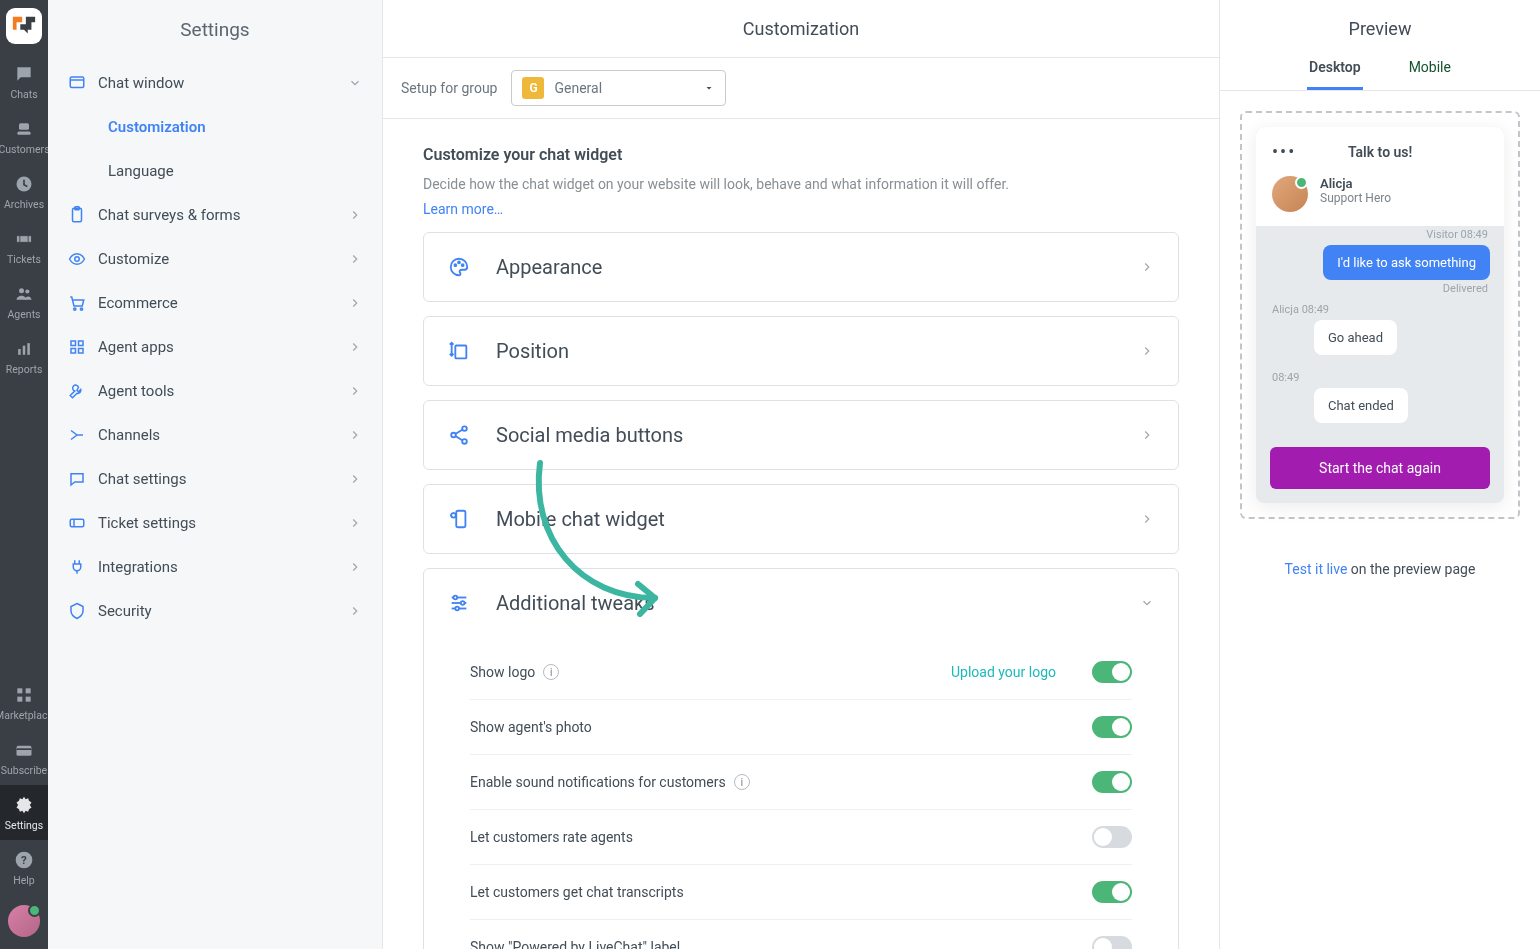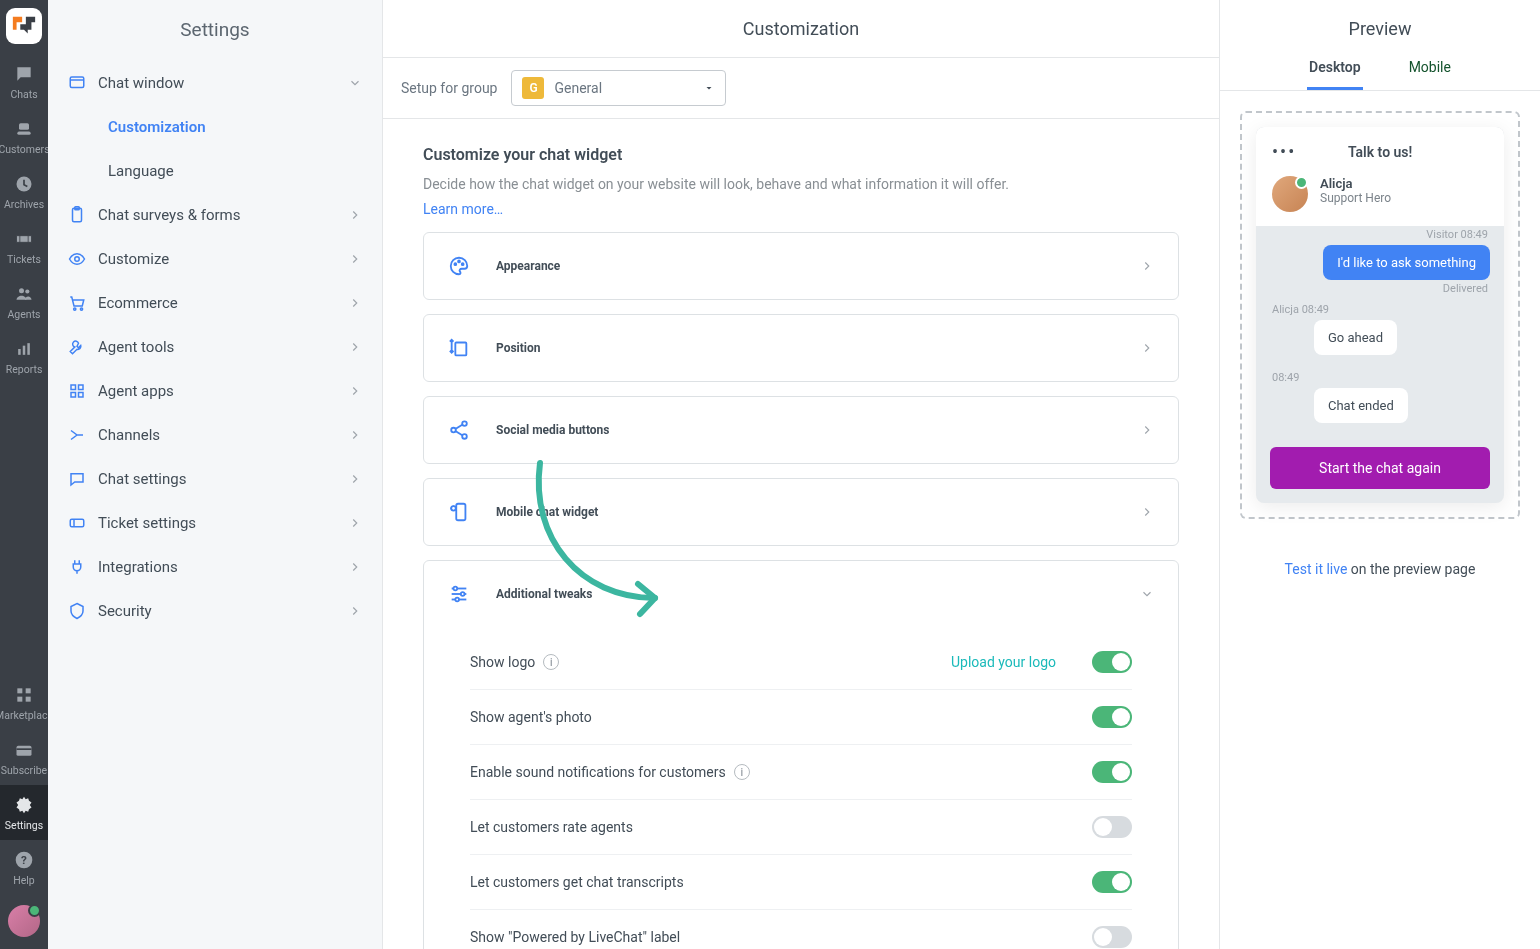--- a/index.html
+++ b/index.html
@@ -34,21 +34,21 @@
 .group-select { margin-left: 14px; border: 1px solid #c6cbd0; border-radius: 4px; height: 36px; display: flex; align-items: center; padding: 0 10px; min-width: 215px; background:#fff; cursor:pointer; position:relative;}
 .group-badge { width: 22px; height: 22px; background: #eeb93a; color: #fff; border-radius: 3px; font-size: 12px; display:flex; align-items:center; justify-content:center; margin-right: 10px; font-weight:600;}
 .group-select .sel-chev { margin-left:auto; color:#424d57;}
 .main-scroll { padding: 26px 40px; overflow-y: auto; flex:1; }
 .heading { font-size: 16px; font-weight: 600; color: #424d57; margin-bottom: 10px; }
 .lead { font-size: 14px; color: #898f94; margin-bottom: 4px; line-height: 1.5; }
 .link { color: #4183f4; text-decoration: none; font-size: 14px; cursor:pointer;}
 .card { border: 1px solid #dde1e4; border-radius: 6px; margin-top: 14px; background:#fff; }
 .card-header { display: flex; align-items: center; padding: 22px 24px; cursor: pointer; }
 .card-header .ci { width: 22px; height: 22px; color: #4183f4; margin-right: 26px; display:inline-flex; align-items:center; justify-content:center;}
-.card-header .ct { font-size: 12px; font-weight: 700; text-align: center; }
+.card-header .ct { font-size: 20px; font-weight: 400; text-align: center; }
 .card-header .cc { margin-left: auto; color: #9ea4ab; width:14px;height:14px;}
 .card-body { padding: 8px 46px 10px; }
 .row { display: flex; align-items: center; padding: 16px 0; border-bottom: 1px solid #eef0f2; font-size: 14px; color: #424d57; }
 .row:last-child { border-bottom: none; }
 .row .info-ic { width:16px; height:16px; border:1.5px solid #b5bbc0; border-radius:50%; display:inline-flex; align-items:center; justify-content:center; font-size:10px; color:#9ea4ab; margin-left:8px; font-weight:600; cursor:help;}
 .row .rlink { margin-left:auto; color:#1bbaba; font-size:14px; cursor:pointer; margin-right:18px;}
 .toggle { margin-left: auto; width: 40px; height: 22px; border-radius: 11px; background: #4BB678; position: relative; cursor: pointer; flex-shrink:0;}
 .toggle.off { background: #d7dbdf; }
 .toggle::after { content:''; position:absolute; width:18px; height:18px; background:#fff; border-radius:50%; top:2px; right:2px; }
 .toggle.off::after { left:2px; right:auto; }
@@ -228,38 +228,38 @@
           </svg>
         </span>
       <span>Ecommerce</span>
       <svg class="chev" viewBox="0 0 24 24" fill="none" stroke="currentColor" stroke-width="2">
           <polyline points="9 6 15 12 9 18"></polyline>
         </svg>
     </div>
     <div class="menu-item">
       <span class="mi-icon">
           <svg viewBox="0 0 24 24" fill="none" stroke="currentColor" stroke-width="2">
-            <path d="M14 7a4 4 0 1 0-5 5l-6 6 3 3 6-6a4 4 0 0 0 5-5l-3 3-2-2z"></path>
-          </svg>
-        </span>
-      <span>Agent tools</span>
-      <svg class="chev" viewBox="0 0 24 24" fill="none" stroke="currentColor" stroke-width="2">
-          <polyline points="9 6 15 12 9 18"></polyline>
-        </svg>
-    </div>
-    <div class="menu-item">
-      <span class="mi-icon">
-          <svg viewBox="0 0 24 24" fill="none" stroke="currentColor" stroke-width="2">
             <rect x="4" y="4" width="6" height="6"></rect>
             <rect x="14" y="4" width="6" height="6"></rect>
             <rect x="4" y="14" width="6" height="6"></rect>
             <rect x="14" y="14" width="6" height="6"></rect>
           </svg>
         </span>
       <span>Agent apps</span>
+      <svg class="chev" viewBox="0 0 24 24" fill="none" stroke="currentColor" stroke-width="2">
+          <polyline points="9 6 15 12 9 18"></polyline>
+        </svg>
+    </div>
+    <div class="menu-item">
+      <span class="mi-icon">
+          <svg viewBox="0 0 24 24" fill="none" stroke="currentColor" stroke-width="2">
+            <path d="M14 7a4 4 0 1 0-5 5l-6 6 3 3 6-6a4 4 0 0 0 5-5l-3 3-2-2z"></path>
+          </svg>
+        </span>
+      <span>Agent tools</span>
       <svg class="chev" viewBox="0 0 24 24" fill="none" stroke="currentColor" stroke-width="2">
           <polyline points="9 6 15 12 9 18"></polyline>
         </svg>
     </div>
     <div class="menu-item">
       <span class="mi-icon">
           <svg viewBox="0 0 24 24" fill="none" stroke="currentColor" stroke-width="2">
             <path d="M4 6l8 6-8 6M12 12h8"></path>
           </svg>
         </span>

